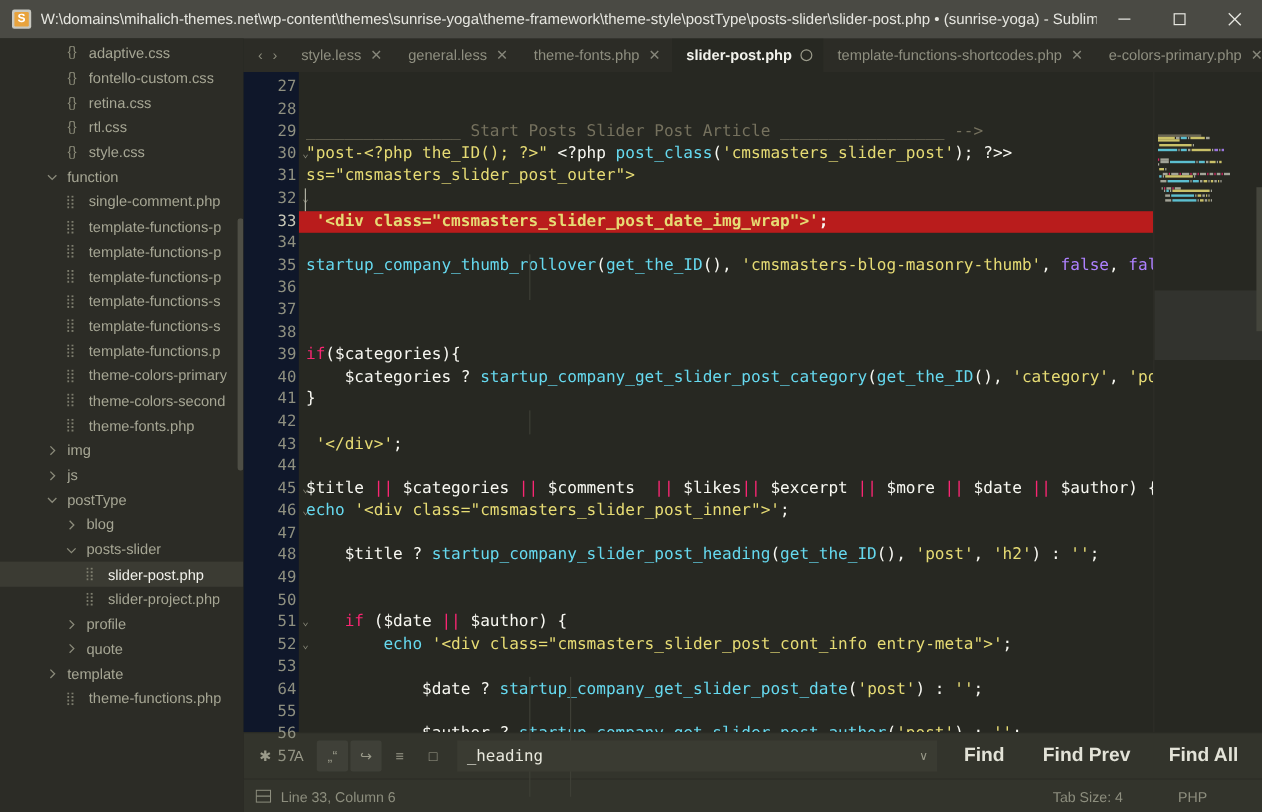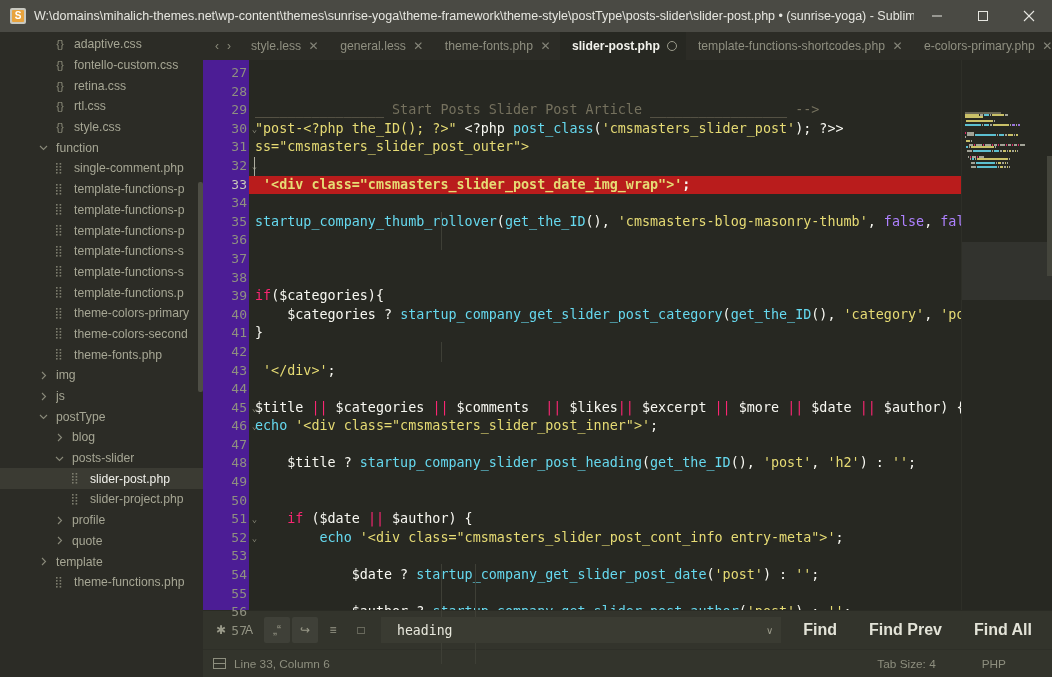--- a/index.html
+++ b/index.html
@@ -143,21 +143,21 @@
     border: 1.3px solid #9a9a8a;
     border-radius: 50%;
     display: inline-block;
   }
 
   
   .editor-area { flex: 1 1 auto; display: flex; min-height: 0; background: #272822; position: relative; }
 
   .gutter {
     width: 46px; min-width: 46px;
-    background: #4c1d95;
+    background: #0f172a;
     text-align: right;
     padding-top: 4px;
     position: relative;
   }
   .gline {
     height: 18.6px; line-height: 18.6px;
     color: #8f9080;
     font-family: "DejaVu Sans Mono", monospace;
     font-size: 13px;
     padding-right: 2px;
@@ -722,21 +722,21 @@
             <div class="gline">44</div>
             <div class="gline">45<span class="fold">⌄</span></div>
             <div class="gline">46<span class="fold">⌄</span></div>
             <div class="gline">47</div>
             <div class="gline">48</div>
             <div class="gline">49</div>
             <div class="gline">50</div>
             <div class="gline">51<span class="fold">⌄</span></div>
             <div class="gline">52<span class="fold">⌄</span></div>
             <div class="gline">53</div>
-            <div class="gline">54</div>
+            <div class="gline">64</div>
             <div class="gline">55</div>
             <div class="gline">56</div>
             <div class="gline">57</div>
           </div>
         <div class="codewrap" id="codewrap">
             <div class="cline">&nbsp;</div>
             <div class="cline">&nbsp;</div>
             <div class="cline"><span class="s-com">________________ Start Posts Slider Post Article _________________ --&gt;</span></div>
             <div class="cline"><span class="s-str">"post-&lt;?php the_ID(); ?&gt;" </span><span class="s-plain">&lt;?php </span><span class="s-fn">post_class</span><span class="s-plain">(</span><span class="s-str">'cmsmasters_slider_post'</span><span class="s-plain">); ?&gt;&gt;</span></div>
             <div class="cline"><span class="s-str">ss="cmsmasters_slider_post_outer"&gt;</span></div>

